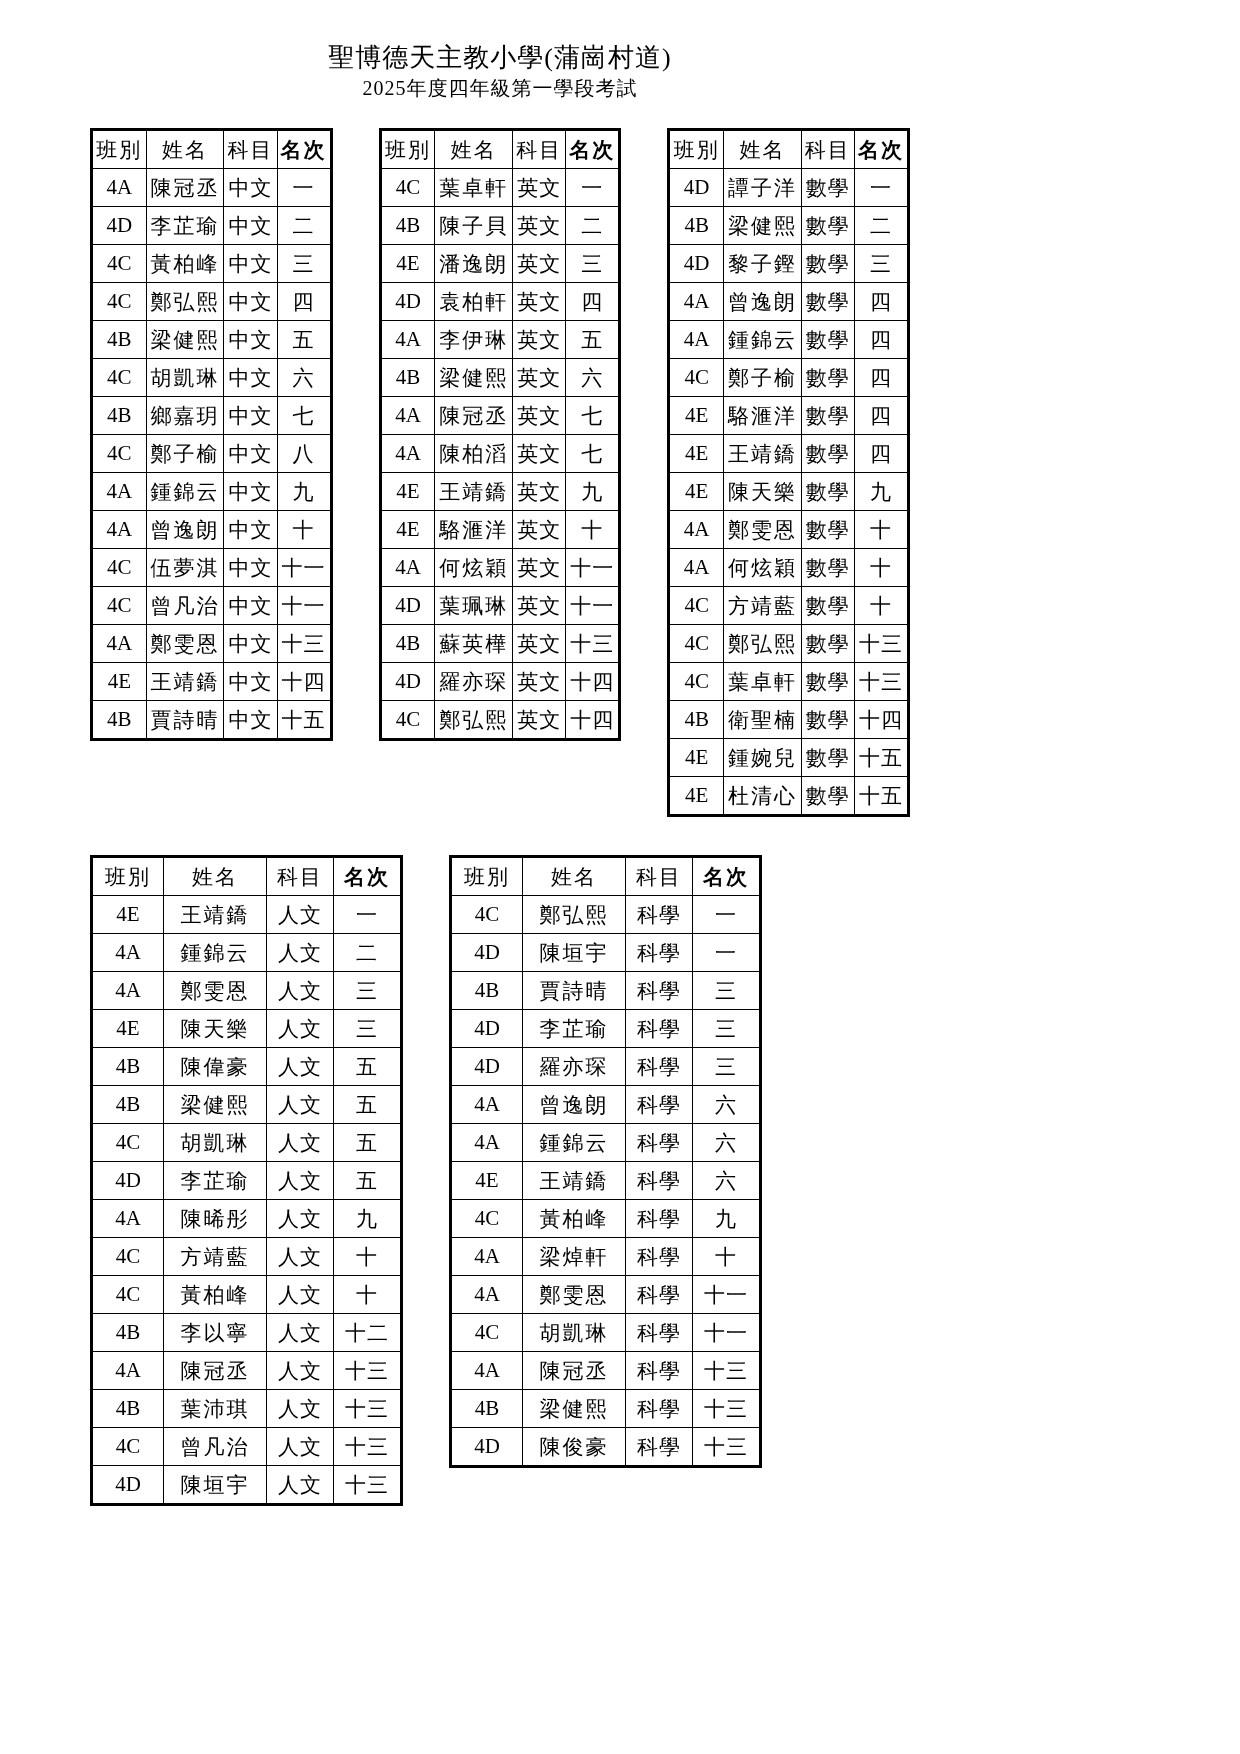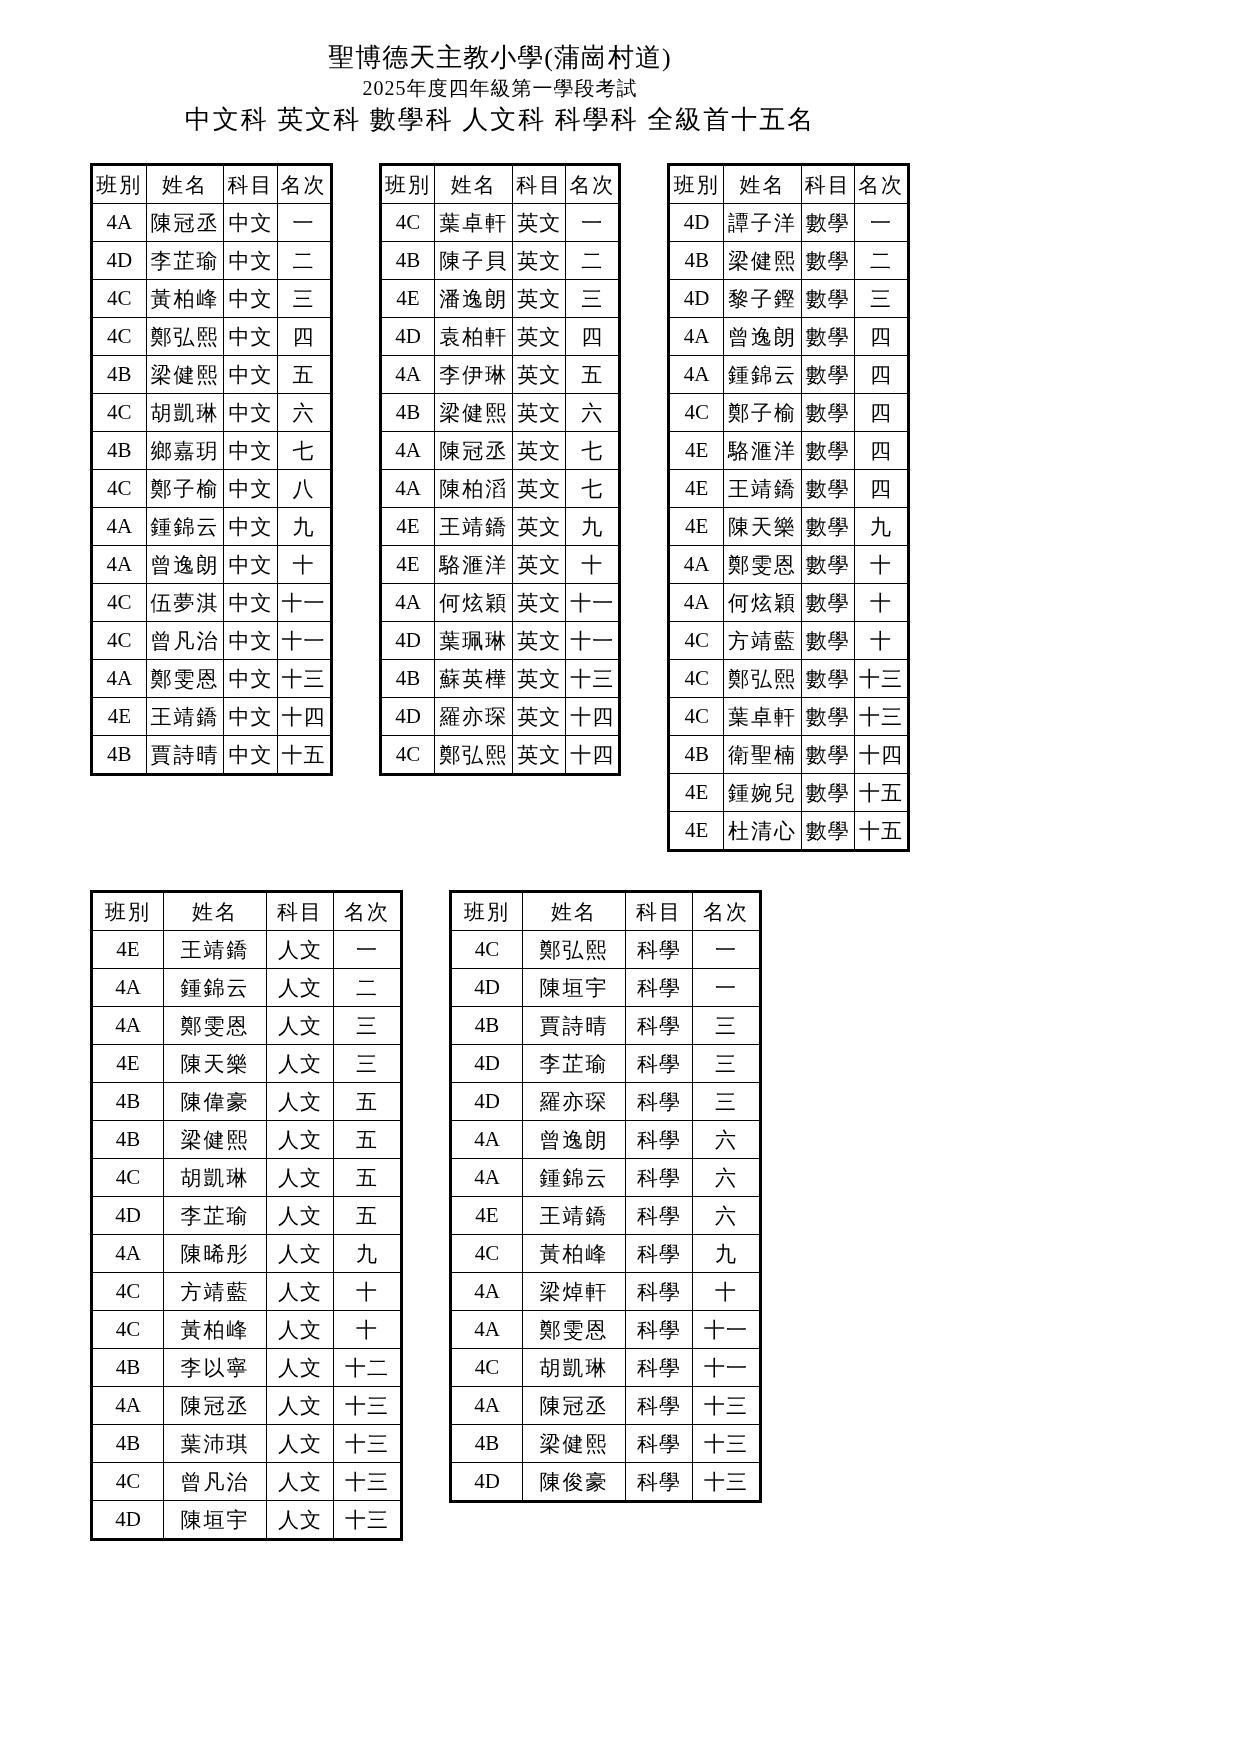--- a/index.html
+++ b/index.html
@@ -69,31 +69,30 @@
     font-weight: normal;
     letter-spacing: 2px;
   }
   table.rank td.cls { width: 66px; letter-spacing: 0px; }
   table.rank td.name { width: 98px; letter-spacing: 2px; }
   table.rank td.subj { width: 62px; letter-spacing: 1px; }
   table.rank td.rank { width: 62px; letter-spacing: 1px; }
   table.rank th.cls { width: 66px; }
   table.rank th.name { width: 98px; }
   table.rank th.subj { width: 62px; margin-left: 15px; }
-  table.rank th.rank { width: 62px; }
+  table.rank th.rank { width: 62px; font-weight: bold; }
 </style>
 </head>
 <body>
 
 <div class="page">
 
   <div class="header">
     <div class="line line1">聖博德天主教小學(蒲崗村道)</div>
     <div class="line line2">2025年度四年級第一學段考試</div>
-    <div class="line line3">中文科 英文科 數學科 人文科 科學科 全級首十五名</div>
   </div>
 
   <div class="tables-row first">
     <div class="table-wrap">
       <table class="rank">
         <thead>
           <tr>
             <th class="cls">班別</th>
             <th class="name">姓名</th>
             <th class="subj">科目</th>

